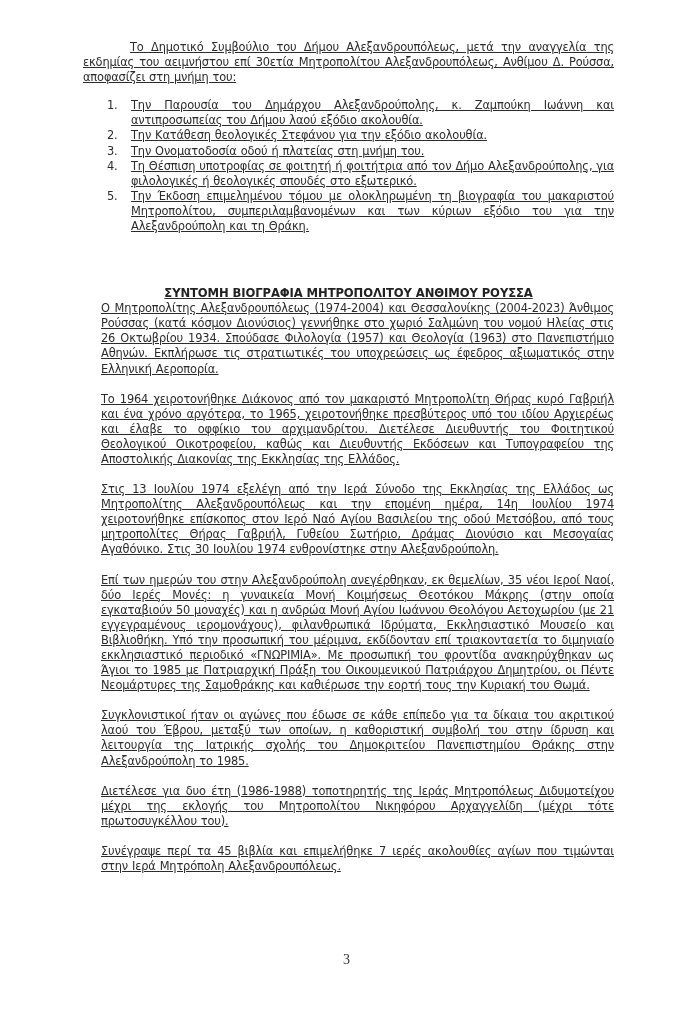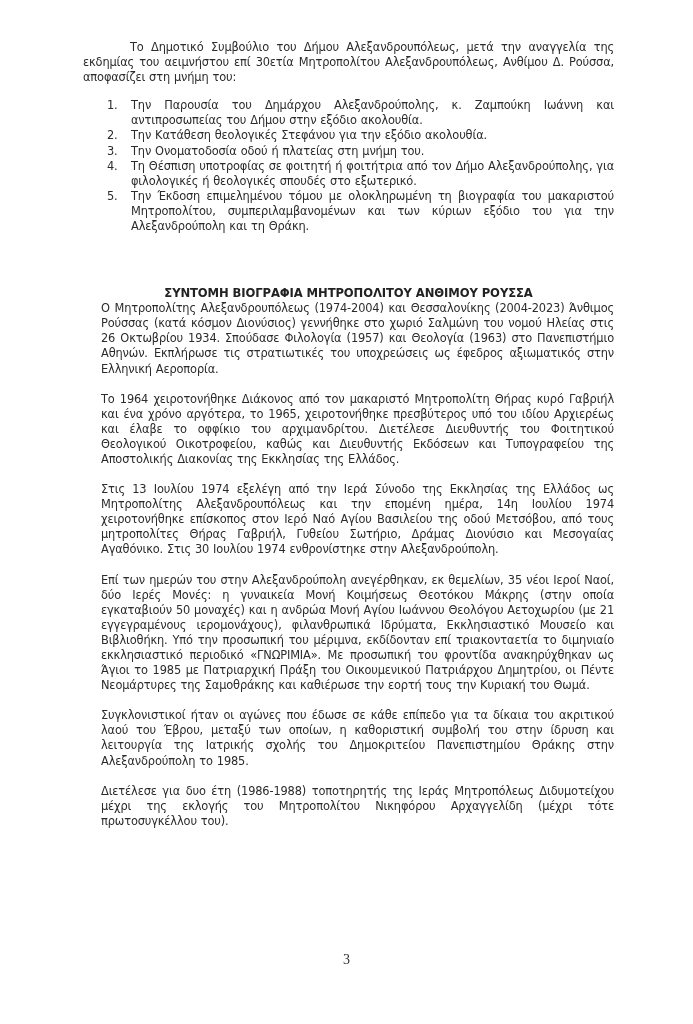--- a/index.html
+++ b/index.html
@@ -13,20 +13,21 @@
     position: relative;
     overflow: hidden;
     color: #2b2b2b;
     font-family: "DejaVu Sans", sans-serif;
   }
   .page {
     position: absolute;
     left: 83px;
     top: 40px;
     width: 531px;
+    text-decoration: underline;
   }
   p, li {
     font-size: 11.4px;
     line-height: 15.1px;
     margin: 0;
     text-align: justify;
     letter-spacing: -0.15px;
     word-spacing: 0.5px;
     filter: blur(0.35px);
   }
@@ -80,21 +81,21 @@
 </style>
 </head>
 <body>
 
 <div class="page">
   <p class="intro">Το Δημοτικό Συμβούλιο του Δήμου Αλεξανδρουπόλεως, μετά την αναγγελία της εκδημίας του αειμνήστου επί 30ετία Μητροπολίτου Αλεξανδρουπόλεως, Ανθίμου Δ. Ρούσσα,  αποφασίζει στη μνήμη του:</p>
 
   <ol class="decisions">
     <li>
       <span class="item-num">1.</span>
-      <span>Την Παρουσία του Δημάρχου Αλεξανδρούπολης, κ. Ζαμπούκη Ιωάννη και αντιπροσωπείας του Δήμου στην εξόδιο ακολουθία.</span>
+      <span>Την Παρουσία του Δημάρχου Αλεξανδρούπολης, κ. Ζαμπούκη Ιωάννη και αντιπροσωπείας του Δήμου λαού εξόδιο ακολουθία.</span>
     </li>
     <li>
       <span class="item-num">2.</span>
       <span>Την Κατάθεση θεολογικές Στεφάνου για την εξόδιο ακολουθία.</span>
     </li>
     <li>
       <span class="item-num">3.</span>
       <span>Την Ονοματοδοσία οδού ή πλατείας στη μνήμη του.</span>
     </li>
     <li>
@@ -108,15 +109,16 @@
   </ol>
 
   <h2 class="bio-heading">ΣΥΝΤΟΜΗ ΒΙΟΓΡΑΦΙΑ ΜΗΤΡΟΠΟΛΙΤΟΥ ΑΝΘΙΜΟΥ ΡΟΥΣΣΑ</h2>
 
   <p class="bio-para first">Ο Μητροπολίτης Αλεξανδρουπόλεως (1974-2004) και Θεσσαλονίκης (2004-2023) Άνθιμος Ρούσσας (κατά κόσμον Διονύσιος) γεννήθηκε στο χωριό Σαλμώνη του νομού Ηλείας στις 26 Οκτωβρίου 1934. Σπούδασε Φιλολογία (1957) και Θεολογία (1963) στο Πανεπιστήμιο Αθηνών. Εκπλήρωσε τις στρατιωτικές του υποχρεώσεις ως έφεδρος αξιωματικός στην Ελληνική Αεροπορία.</p>
   <p class="bio-para">Το 1964 χειροτονήθηκε Διάκονος από τον μακαριστό Μητροπολίτη Θήρας κυρό Γαβριήλ  και ένα χρόνο αργότερα, το 1965, χειροτονήθηκε πρεσβύτερος υπό του ιδίου Αρχιερέως και έλαβε το οφφίκιο του αρχιμανδρίτου. Διετέλεσε Διευθυντής του Φοιτητικού Θεολογικού Οικοτροφείου, καθώς και Διευθυντής Εκδόσεων και Τυπογραφείου της Αποστολικής Διακονίας της Εκκλησίας της Ελλάδος.</p>
   <p class="bio-para">Στις 13 Ιουλίου 1974 εξελέγη από την Ιερά Σύνοδο της Εκκλησίας της Ελλάδος ως Μητροπολίτης Αλεξανδρουπόλεως και την επομένη ημέρα, 14η Ιουλίου 1974 χειροτονήθηκε επίσκοπος στον Ιερό Ναό Αγίου Βασιλείου της οδού Μετσόβου, από τους μητροπολίτες Θήρας Γαβριήλ, Γυθείου Σωτήριο, Δράμας Διονύσιο και Μεσογαίας Αγαθόνικο. Στις 30 Ιουλίου 1974 ενθρονίστηκε στην Αλεξανδρούπολη.</p>
   <p class="bio-para">Επί των ημερών του στην Αλεξανδρούπολη ανεγέρθηκαν, εκ θεμελίων, 35 νέοι Ιεροί Ναοί, δύο Ιερές Μονές: η γυναικεία Μονή Κοιμήσεως Θεοτόκου Μάκρης (στην οποία εγκαταβιούν 50 μοναχές) και η ανδρώα Μονή Αγίου Ιωάννου Θεολόγου Αετοχωρίου (με 21 εγγεγραμένους ιερομονάχους), φιλανθρωπικά Ιδρύματα, Εκκλησιαστικό Μουσείο και Βιβλιοθήκη. Υπό την προσωπική του μέριμνα, εκδίδονταν επί τριακονταετία το διμηνιαίο εκκλησιαστικό περιοδικό «ΓΝΩΡΙΜΙΑ». Με προσωπική του φροντίδα ανακηρύχθηκαν ως Άγιοι το 1985 με Πατριαρχική Πράξη του Οικουμενικού Πατριάρχου Δημητρίου, οι Πέντε Νεομάρτυρες της Σαμοθράκης και καθιέρωσε την εορτή τους την Κυριακή του Θωμά.</p>
   <p class="bio-para">Συγκλονιστικοί ήταν οι αγώνες που έδωσε σε κάθε επίπεδο για τα δίκαια του ακριτικού λαού του Έβρου, μεταξύ των οποίων, η καθοριστική συμβολή του στην ίδρυση και λειτουργία της Ιατρικής σχολής του Δημοκριτείου Πανεπιστημίου Θράκης στην Αλεξανδρούπολη το 1985.</p>
   <p class="bio-para">Διετέλεσε για δυο έτη (1986-1988) τοποτηρητής της Ιεράς Μητροπόλεως Διδυμοτείχου μέχρι της εκλογής του Μητροπολίτου Νικηφόρου Αρχαγγελίδη (μέχρι τότε πρωτοσυγκέλλου του).</p>
+  <p class="bio-para">Συνέγραψε περί τα 45 βιβλία και επιμελήθηκε 7 ιερές ακολουθίες αγίων που τιμώνται στην Ιερά Μητρόπολη Αλεξανδρουπόλεως.</p>
 </div>
 
 <div class="page-number">3</div>
 
 </body></html>

